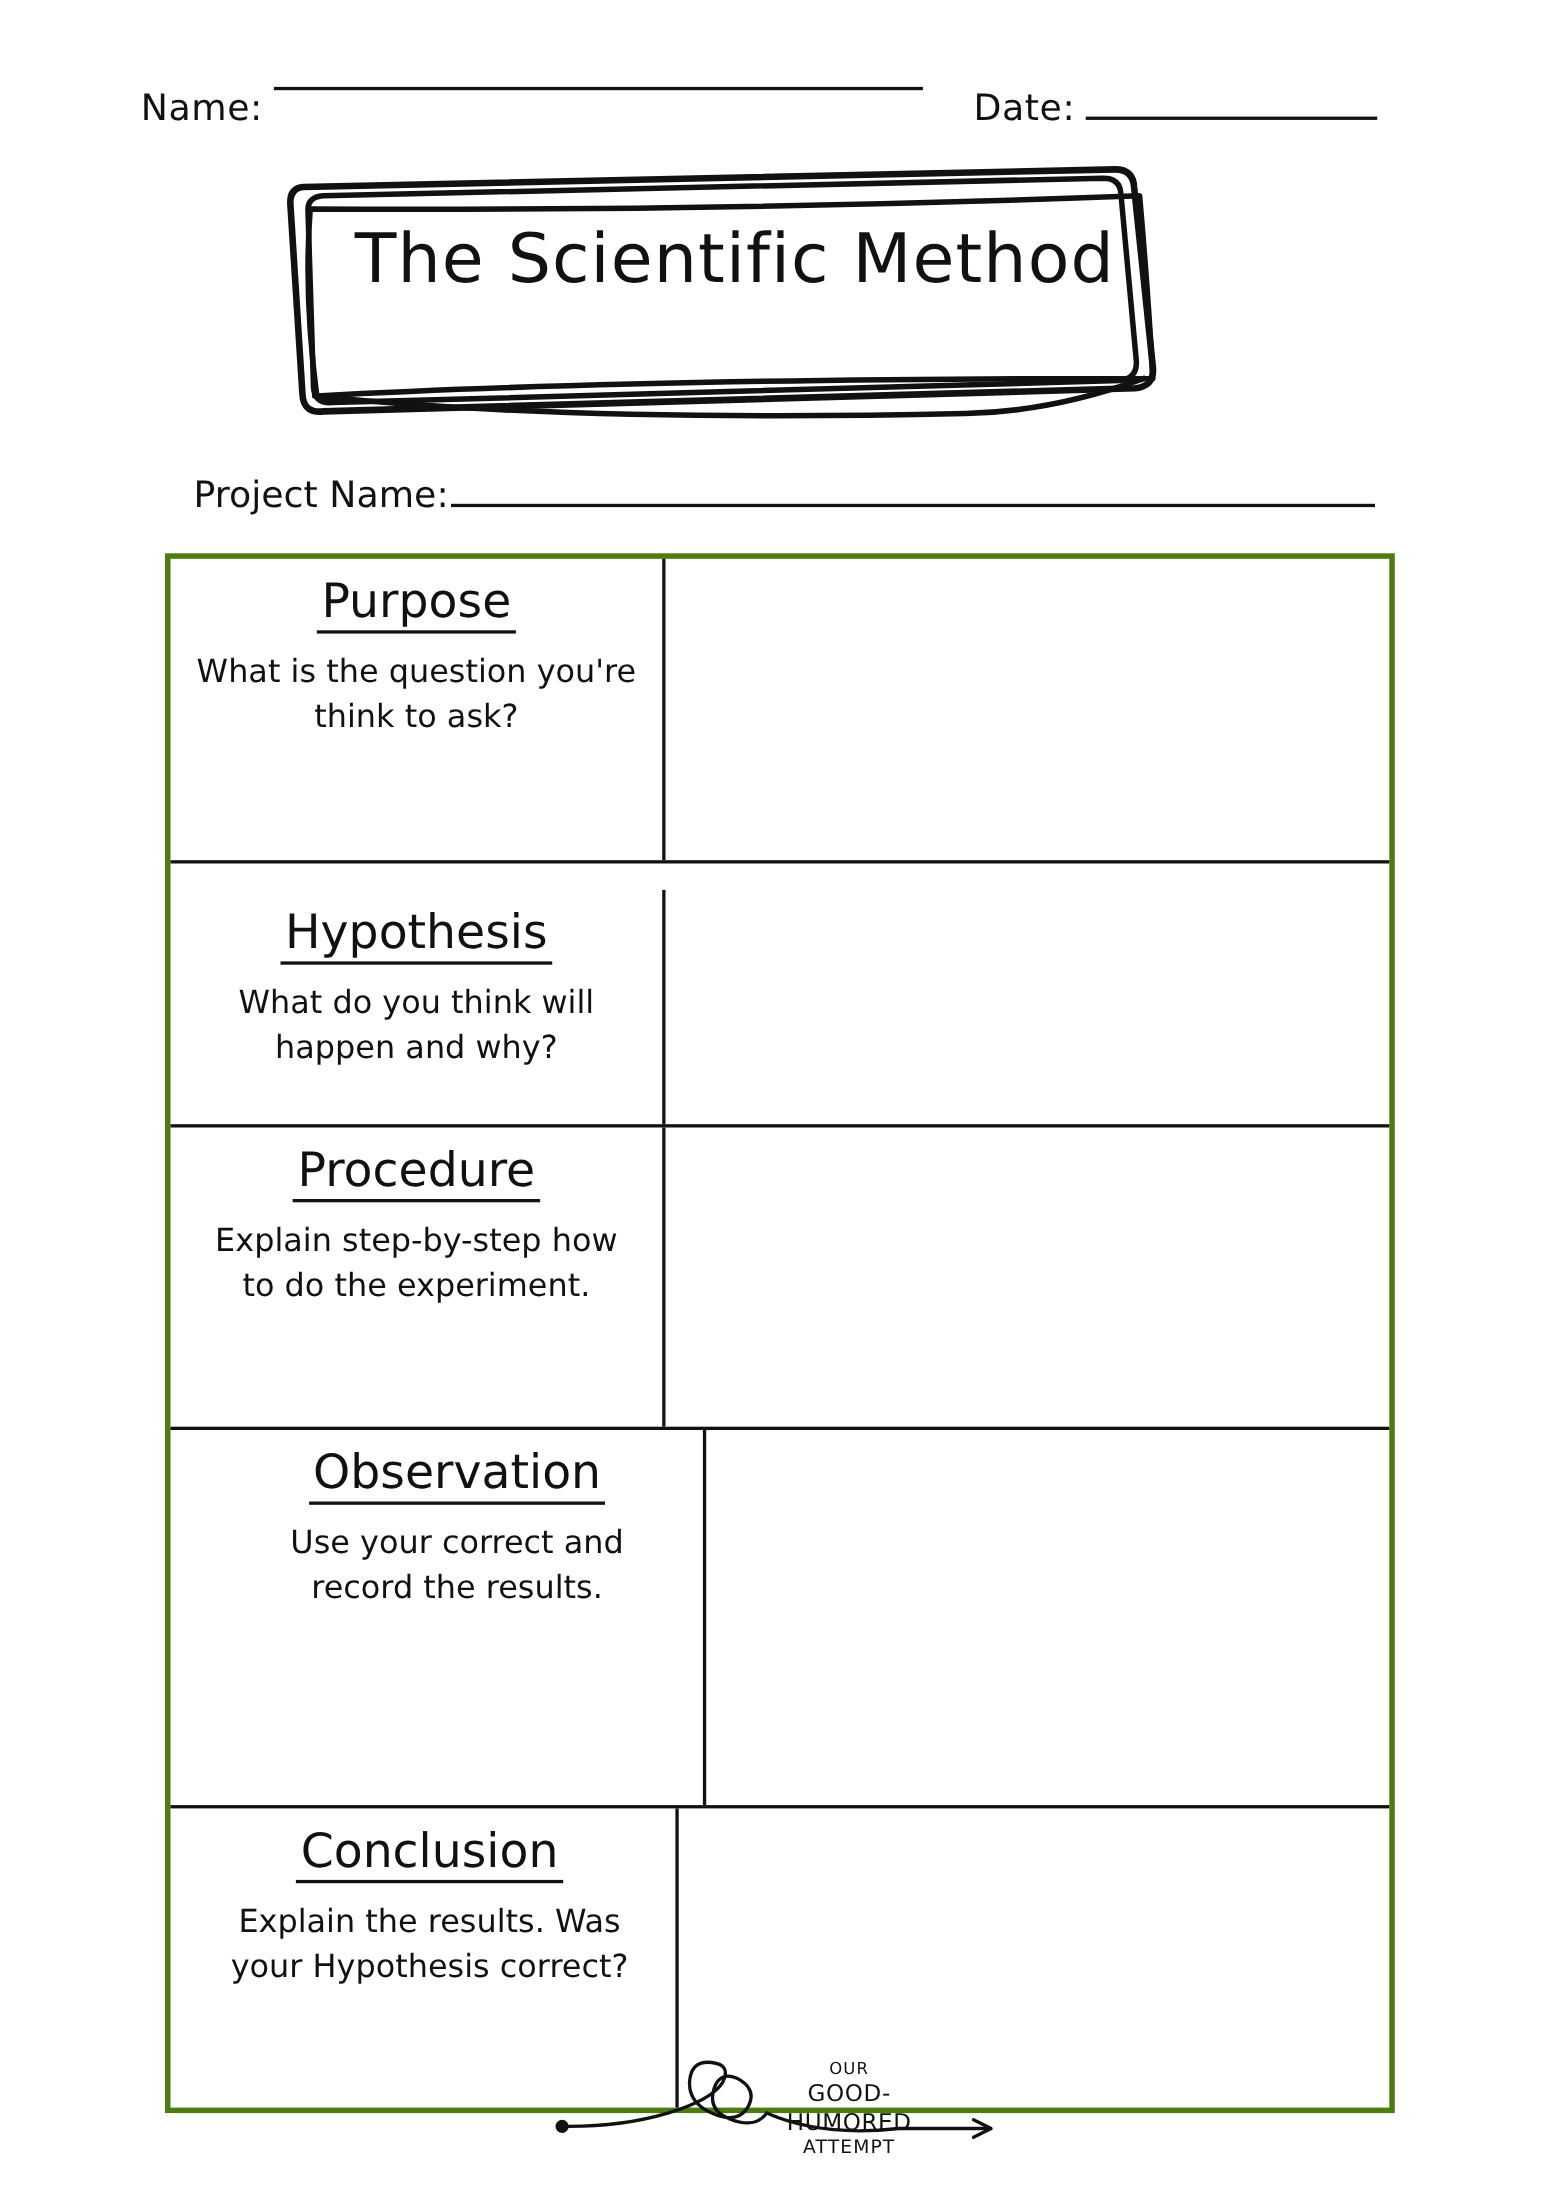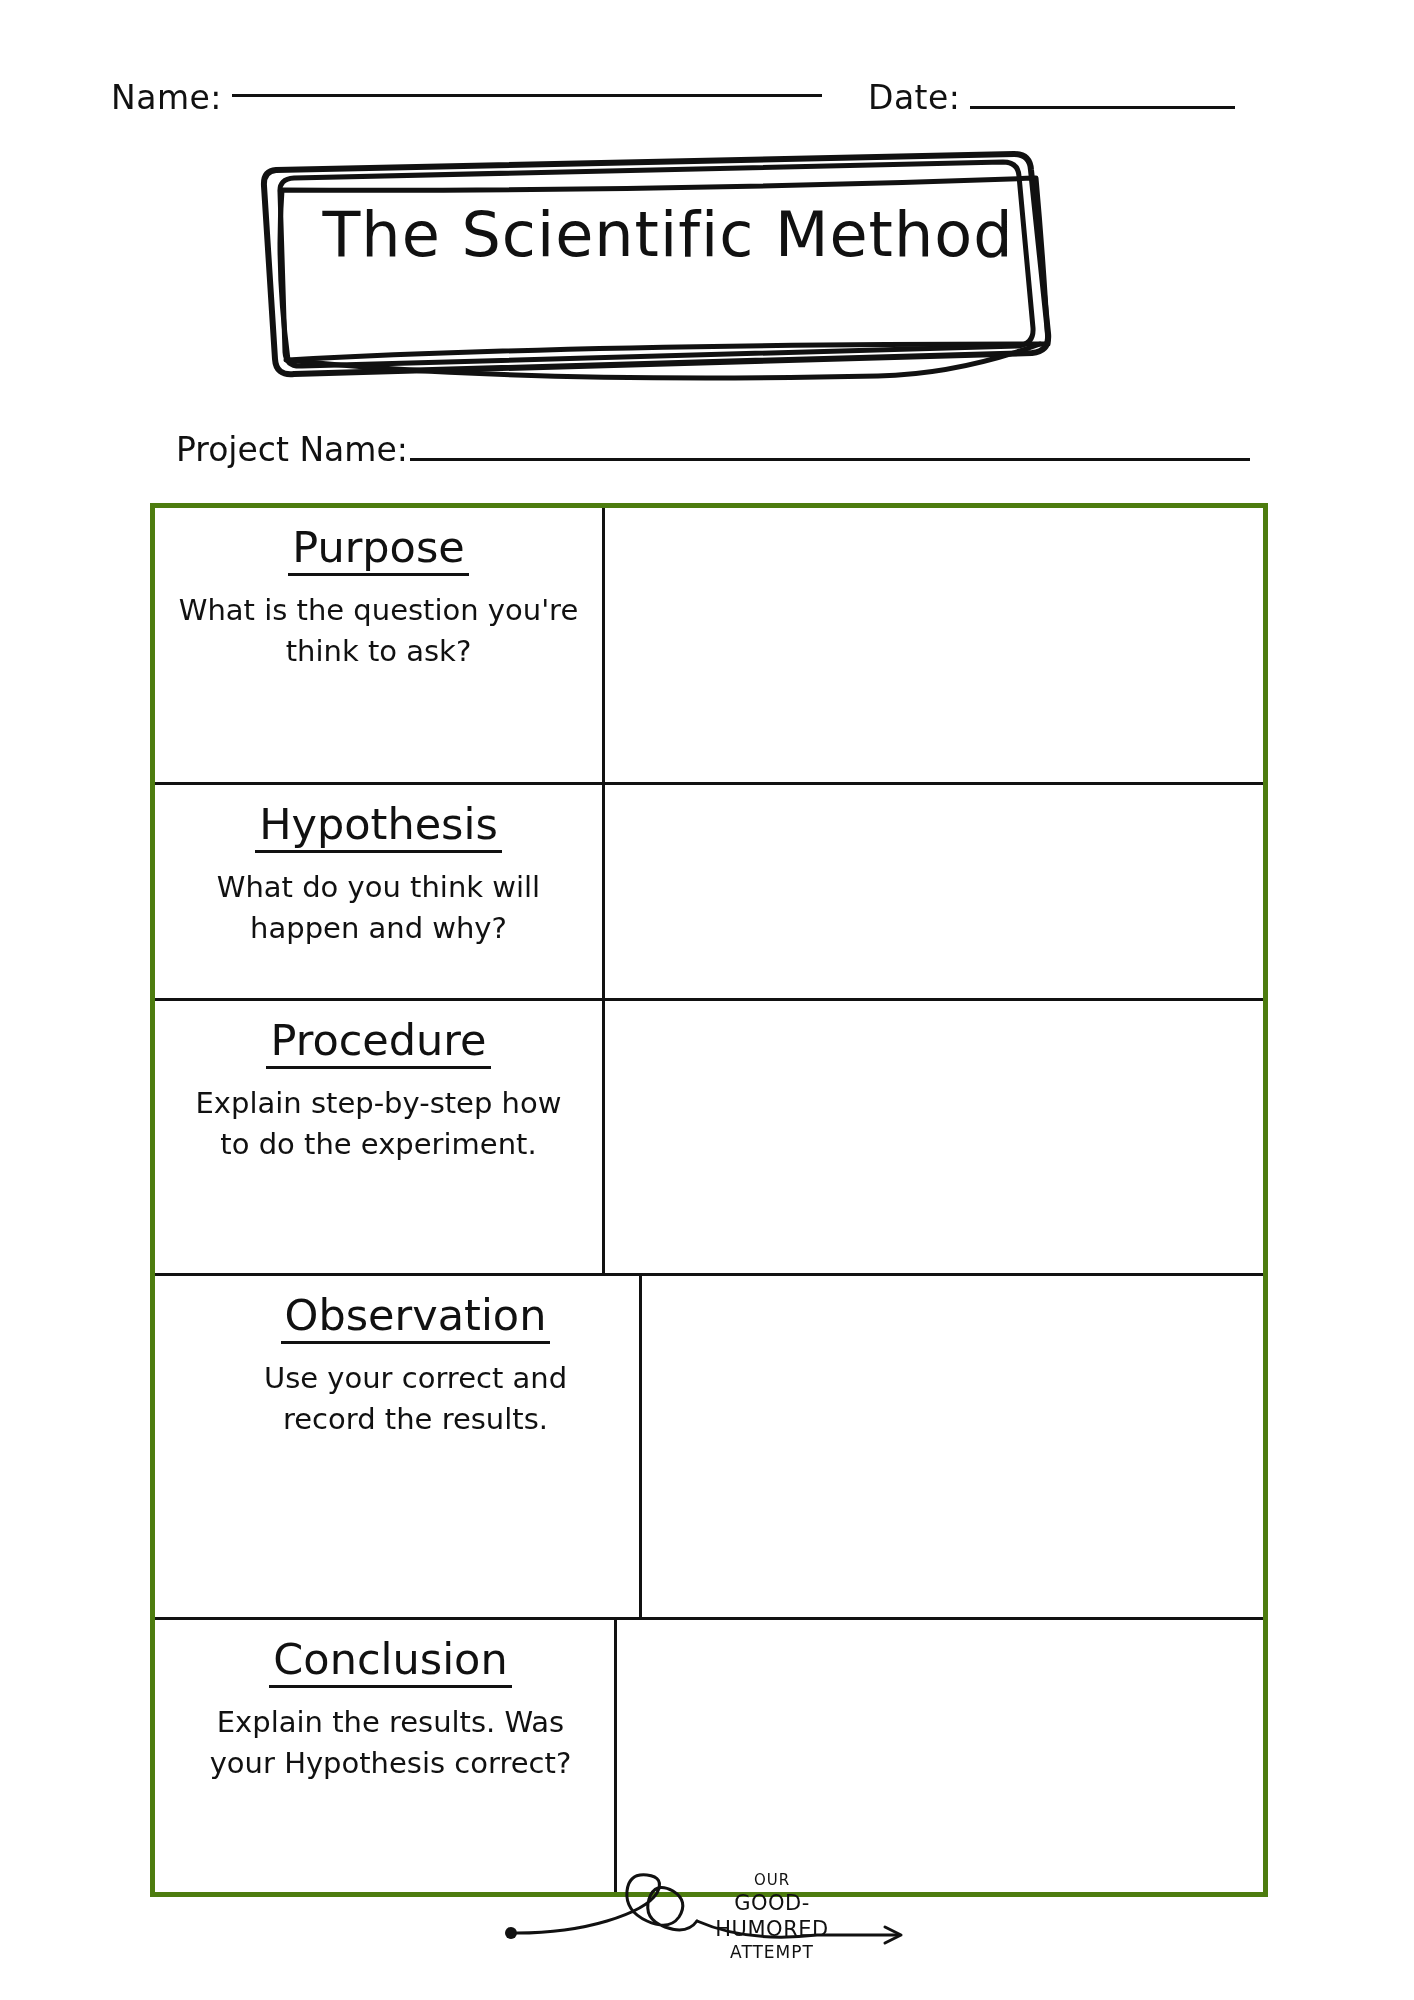--- a/index.html
+++ b/index.html
@@ -20,25 +20,25 @@
     position: absolute;
     left: 0; top: 0;
     width: 1414px;
     height: 2000px;
     background: #ffffff;
   }
 
   
   .name-row {
     position: absolute;
-    left: 111px;
+    left: 128px;
     top: 78px;
     width: 1158px;
     display: flex;
-    align-items: center;
+    align-items: flex-start;
     font-size: 33px;
     letter-spacing: 0.5px;
   }
   .field-label {
     white-space: nowrap;
     font-family: "DejaVu Sans", sans-serif;
     font-size: 33px;
   }
   .rule {
     display: inline-block;
@@ -123,21 +123,21 @@
     display: inline-block;
     padding: 0 4px 2px 4px;
   }
   .sec-desc {
     font-size: 29px;
     line-height: 1.42;
     max-width: 400px;
   }
 
   .r0 { height: 277px; }
-  .r1 { height: 216px; }
+  .r1 { height: 216px; margin-top: 24px; }
   .r2 { height: 275px; gap: 28px; }
   .r3 { height: 344px; padding-left: 37px; }
   .r4 { height: 272px; padding-left: 12px; }
 
   
   .footer {
     position: absolute;
     left: 0;
     top: 1855px;
     width: 1414px;

